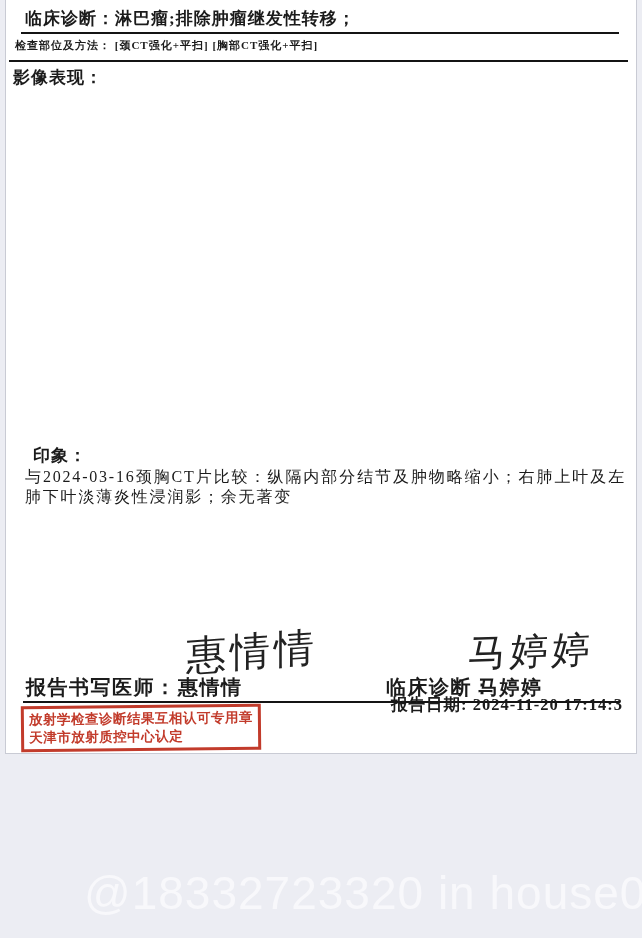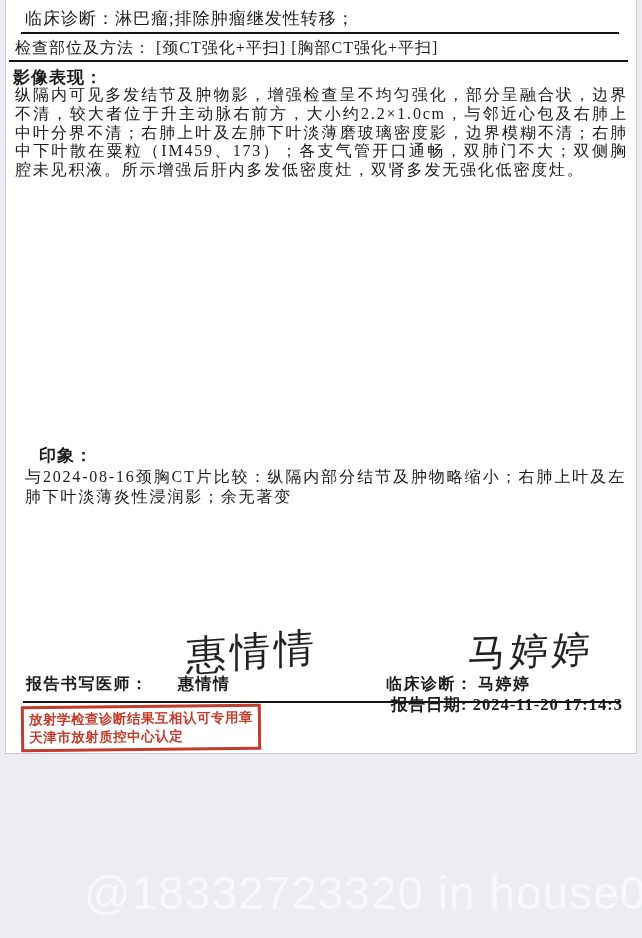--- a/index.html
+++ b/index.html
@@ -13,47 +13,47 @@
   }
   .card {
     position:absolute; left:5px; top:0;
     width:632px; height:754px;
     background:#ffffff;
     border-left:1px solid #c9cbd4;
     border-right:1px solid #c9cbd4;
     border-bottom:1px solid #c9cbd4;
     overflow:hidden;
   }
-  .row-diagnosis { position:absolute; top:7px; left:19px; font-size:17px; font-weight:normal; letter-spacing:1px; white-space:nowrap; }
+  .row-diagnosis { position:absolute; top:7px; left:19px; font-size:17px; font-weight:bold; letter-spacing:1px; white-space:nowrap; }
   .rule { position:absolute; height:2px; background:#141414; }
   .rule-1 { top:32px; left:15px; width:598px; }
   .rule-2 { top:60px; left:3px;  width:619px; }
   .rule-3 { top:701px; left:17px; width:597px; }
-  .row-method { position:absolute; top:38px; left:9px; font-size:16px; font-weight:normal; letter-spacing:1px; white-space:nowrap;text-align:center; }
+  .row-method { position:absolute; top:38px; left:9px; font-size:11px; font-weight:bold; letter-spacing:1px; white-space:nowrap;text-align:center; }
   .findings-heading { position:absolute; top:66px; left:7px; font-size:17px; font-weight:bold; letter-spacing:1px; }
   .findings-body {
     position:absolute; top:86px; left:9px; width:613px;
     font-size:16px; line-height:18.8px; letter-spacing:1.8px;
     text-align:justify;
   }
-  .impression-heading { position:absolute; top:444px; left:33px; font-size:17px; font-weight:bold; letter-spacing:1px; }
+  .impression-heading { position:absolute; top:444px; left:27px; font-size:17px; font-weight:bold; letter-spacing:1px; }
   .impression-text {
     position:absolute; top:467px; left:19px; width:601px;
     font-size:16px; line-height:19.5px; letter-spacing:1.8px;
     text-align:justify;
   }
   .sig {
     position:absolute; font-size:40px; color:#222;
     letter-spacing:4px; white-space:nowrap;
     transform:rotate(-4deg) skewX(-4deg);
   }
   .sig-writer   { top:624px; left:180px; }
   .sig-reviewer { top:626px; left:462px; font-size:38px; transform:rotate(-2deg) skewX(-6deg); }
   .sig-label, .sig-name {
-    position:absolute; top:674px; font-size:16px; font-weight:bold;
+    position:absolute; top:674px; font-size:20px; font-weight:bold;
     letter-spacing:1.5px; white-space:nowrap;
   }
   .writer-label   { left:20px; }
   .writer-name    { left:172px; }
   .reviewer-label { left:380px; }
   .reviewer-name  { left:472px; }
   .stamp {
     position:absolute; top:705px; left:15px;
     border:3px solid #c23b2b; color:#c23b2b;
     padding:2px 5px 3px 5px;
@@ -87,25 +87,24 @@
 
   <div class="row-method">
     <span>检查部位及方法：</span> <span>[颈CT强化+平扫] [胸部CT强化+平扫]</span>
   </div>
 
   <div class="rule rule-2"></div>
 
   <div class="findings-heading">影像表现：</div>
 
   <div class="findings-body">
-    <p>纵隔内可见多发结节及肿物影，增强检查呈不均匀强化，部分呈融合状，边界不清，较大者位于升主动脉右前方，大小约2.2×1.0cm，与邻近心包及右肺上中叶分界不清；右肺上叶及左肺下叶淡薄磨玻璃密度影，边界模糊不清；右肺中下叶散在粟粒（IM459、173）；各支气管开口通畅，双肺门不大；双侧胸腔未见积液。所示增强后肝内多发低密度灶，双肾多发无强化低密度灶。</p>
   </div>
 
   <div class="impression-heading">印象：</div>
-  <div class="impression-text">与2024-08-16颈胸CT片比较：纵隔内部分结节及肿物略缩小；右肺上叶及左肺下叶淡薄炎性浸润影；余无著变</div>
+  <div class="impression-text">与2024-03-16颈胸CT片比较：纵隔内部分结节及肿物略缩小；右肺上叶及左肺下叶淡薄炎性浸润影；余无著变</div>
 
   <div class="sig sig-writer">惠情情</div>
   <div class="sig sig-reviewer">马婷婷</div>
 
   <div class="sig-label writer-label">报告书写医师：</div>
   <div class="sig-name writer-name">惠情情</div>
   <div class="sig-label reviewer-label">临床诊断：</div>
   <div class="sig-name reviewer-name">马婷婷</div>
 
   <div class="rule rule-3"></div>

